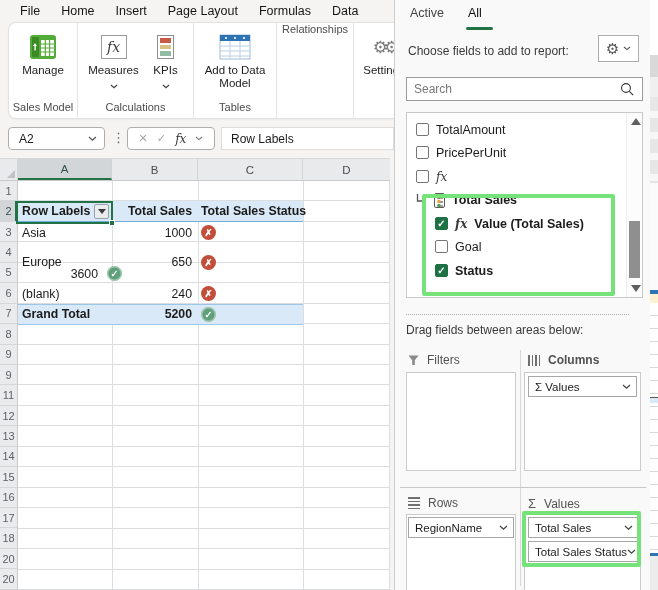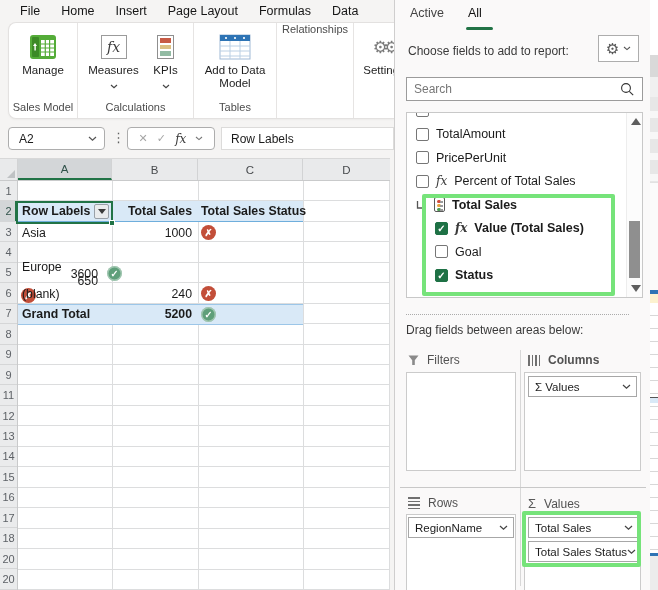--- a/index.html
+++ b/index.html
@@ -74,21 +74,21 @@
   .ptab.active { color:#111; }
   .ptab-underline { position:absolute; left:71px; top:27px; width:27px; height:3px; background:#217346; border-radius:2px; }
   .chooselbl { position:absolute; left:13px; top:44px; font-size:12px; color:#3a3a3a; }
   .gearbtn { position:absolute; left:203px; top:35px; width:41px; height:27px; background:#fff; border:1px solid #ADADAD; display:flex; align-items:center; justify-content:center; gap:4px; }
   .gearbtn .g { font-size:15px; color:#555; }
   .searchbox { position:absolute; left:11px; top:77px; width:237px; height:24px; background:#fff; border:1px solid #9B9B9B; display:flex; align-items:center; justify-content:space-between; padding:0 7px 0 7px; }
   .searchbox .ph { color:#767676; font-size:12px; }
 
   .fieldlist { position:absolute; left:11px; top:112px; width:237px; height:186px; background:#fff; border:1px solid #C8C8C8; overflow:hidden; }
   .flinner { position:absolute; left:0; top:-14px; width:218px; }
-  .frow { height:23.5px; display:flex; align-items:center; padding-left:9px; gap:7px; white-space:nowrap; }
+  .frow { height:23.5px; display:flex; align-items:flex-start; padding-left:9px; gap:7px; white-space:nowrap; }
   .frow.indent { padding-left:28px; }
   .frow.bold, .frow.grp { font-weight:bold; }
   .cb { width:13px; height:13px; border:1px solid #767676; border-radius:2px; background:#fff; flex-shrink:0; display:flex; align-items:center; justify-content:center; }
   .cb.on { background:#1E7145; border-color:#1E7145; color:#fff; font-size:10px; }
   .expander { width:11px; height:10px; flex-shrink:0; }
   .kpifield { width:11px; height:15px; border:1px solid #5a5a5a; border-radius:2px; background:#fff; position:relative; flex-shrink:0; }
   .kpifield i { position:absolute; left:2px; width:3.5px; height:3.5px; border-radius:50%; }
   .kpifield i:nth-child(1){ top:1.5px; background:#D04A3A; }
   .kpifield i:nth-child(2){ top:5.5px; background:#E8A33D; }
   .kpifield i:nth-child(3){ top:9.5px; background:#4E9E52; }
@@ -311,21 +311,21 @@
             <div class="pc pcA">
                 <span>Asia</span>
               </div>
             <div class="pc pcB">
                 <span>1000</span>
               </div>
             <div class="pc pcC">
                 <span class="statusic bad">✗</span>
               </div>
           </div>
-          <div class="prow" style="top:79px;flex-direction:column;">
+          <div class="prow" style="top:71px;">
             <div class="pc pcA">
                 <span>Europe</span>
               </div>
             <div class="pc pcB">
                 <span>650</span>
               </div>
             <div class="pc pcC">
                 <span class="statusic bad">✗</span>
               </div>
           </div>
@@ -401,21 +401,20 @@
           <span class="cb"></span>
           <span>TotalAmount</span>
         </div>
         <div class="frow">
           <span class="cb"></span>
           <span>PricePerUnit</span>
         </div>
         <div class="frow">
           <span class="cb"></span>
           <span class="fx-small">fx</span>
-          <span>Percent of Total Sales</span>
         </div>
         <div class="frow grp">
           <svg class="expander" viewBox="0 0 11 10">
               <polyline points="1.5,1 1.5,8 10,8" fill="none" stroke="#555" stroke-width="1.3"></polyline>
             </svg>
           <span class="kpifield">
               <i></i>
               <i></i>
               <i></i>
               <b></b>

